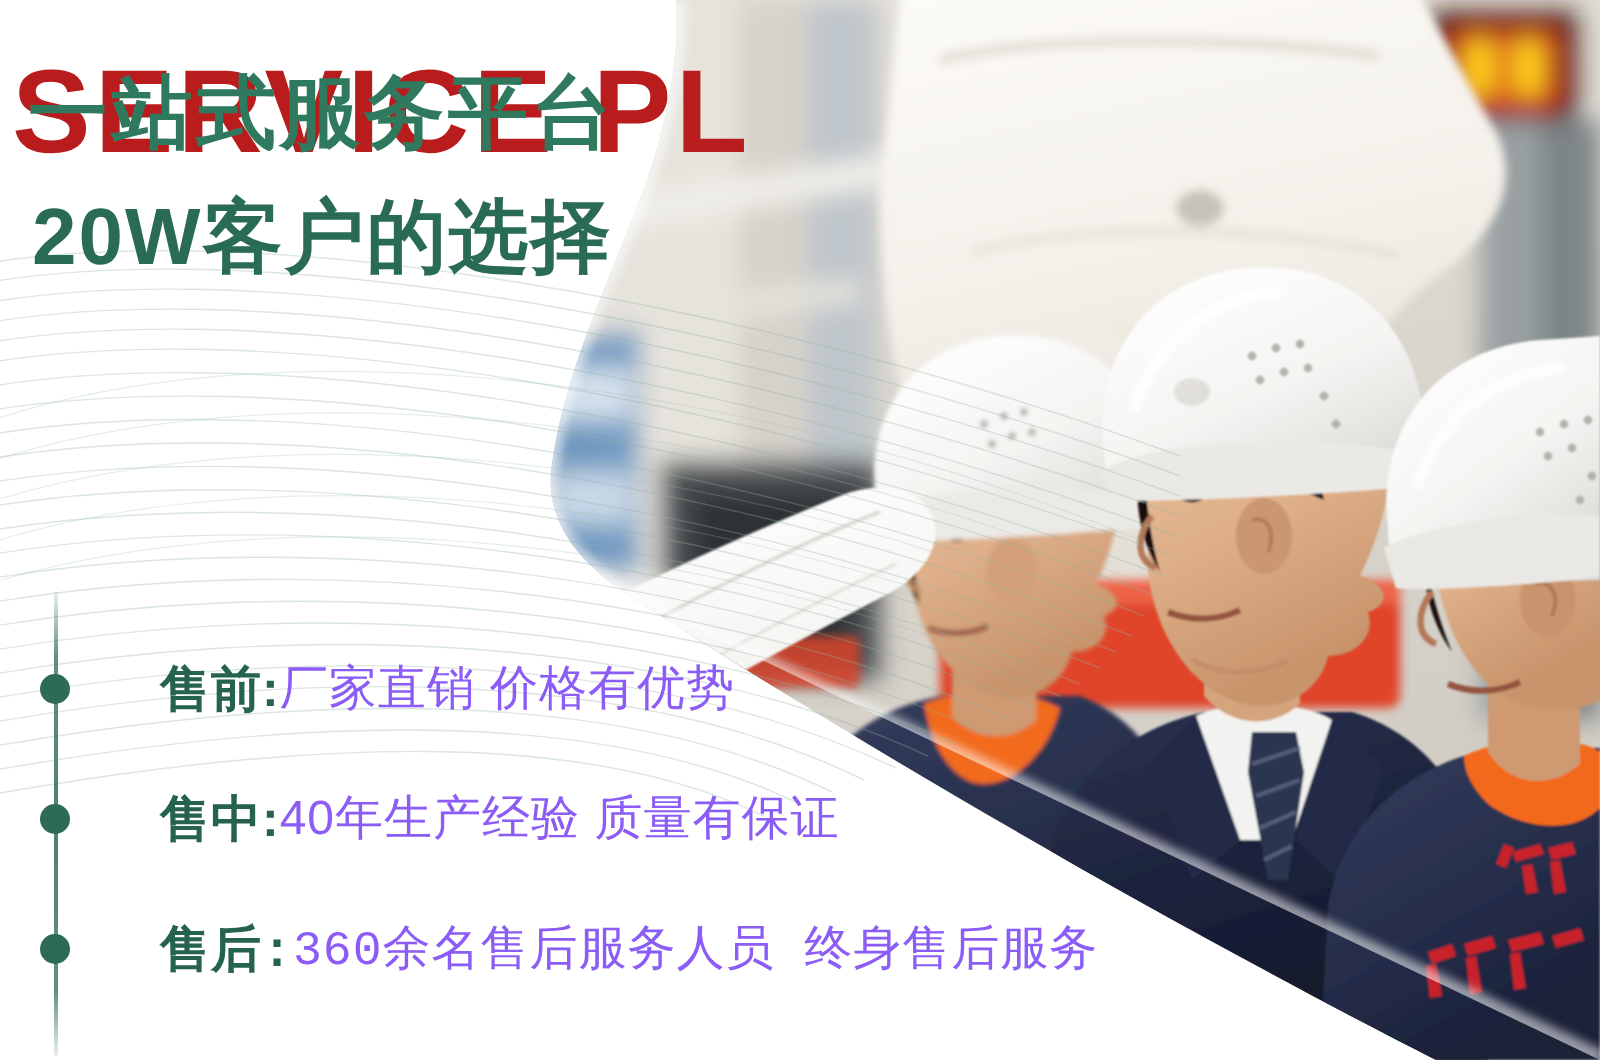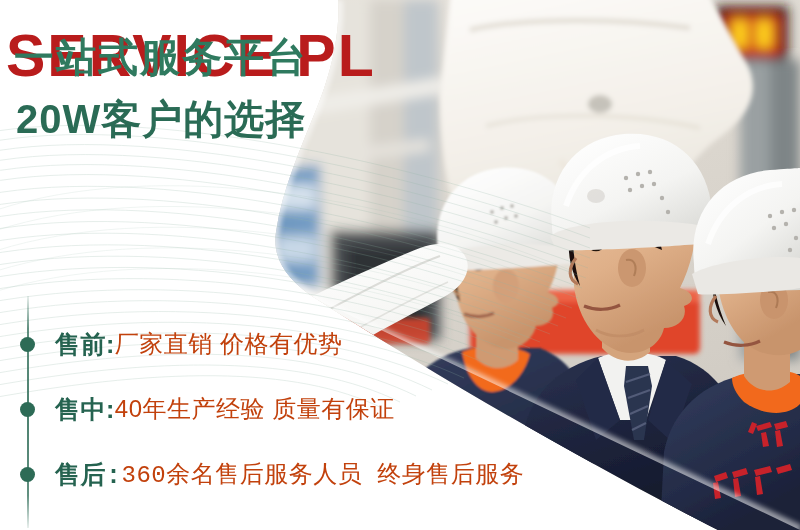--- a/index.html
+++ b/index.html
@@ -89,20 +89,21 @@
       rgba(45,107,86,0.75) 86%,
       rgba(45,107,86,0.10) 100%);
   }
   .bullet-row {
     position:absolute;
     left:0;
     display:flex;
     align-items:center;
     height:42px;
     white-space:nowrap;
+    padding-left:25px;
   }
   .bullet-row.r0 { top:27px; }
   .bullet-row.r1 { top:92px; }
   .bullet-row.r2 { top:157px;font-family:Liberation Mono, monospace; }
 
   .bullet-dot {
     position:absolute;
     left:20px;
     width:15px; height:15px;
     border-radius:50%;
@@ -110,21 +111,21 @@
   }
   .bullet-label {
     margin-left:55px;
     font-size:25px;
     font-weight:bold;
     color:#256350;
     letter-spacing:0.5px;
   }
   .bullet-text {
     font-size:24px;
-    color:#c2410c;
+    color:#8b5cf6;
     letter-spacing:0.5px;
     text-align:center;
   }
 </style>
 </head>
 <body>
 
 <div id="banner">
 
   <div id="photo-layer">

